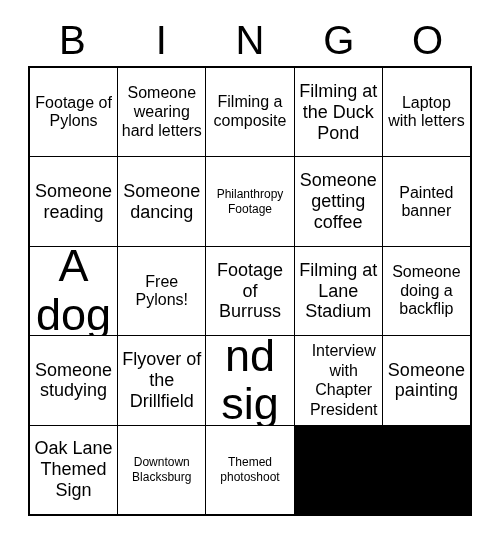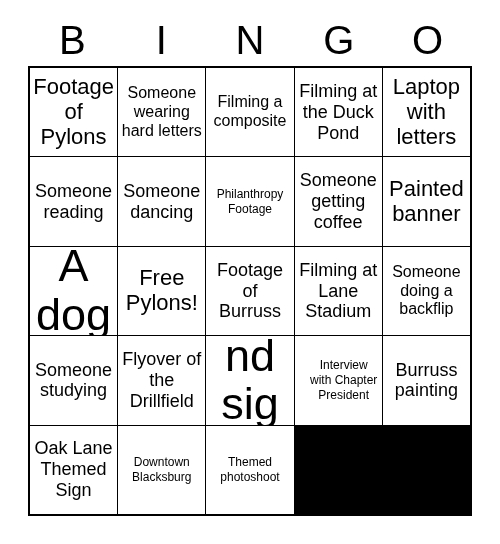--- a/index.html
+++ b/index.html
@@ -70,25 +70,25 @@
   }
   .cell-text {
     display: block;
     width: 100%;
     line-height: 1.16;
     word-wrap: break-word;
     color: #000000;
   }
   
   .fs-xl   { font-size: 45px; line-height: 1.08; }
-  .fs-lg   { font-size: 22px; line-height: 1.12; }
+  .fs-lg   { font-size: 16px; line-height: 1.12; }
   .fs-md   { font-size: 18px; line-height: 1.16; }
   .fs-sm   { font-size: 16px; line-height: 1.18; }
   .fs-xs   { font-size: 12px; line-height: 1.2; }
-  .fs-xxs  { font-size: 12px; line-height: 1.22; margin-left: 11px; }
+  .fs-xxs  { font-size: 16px; line-height: 1.22; margin-left: 11px; }
 </style>
 </head>
 <body>
 
 <div id="card">
 
   <div id="bingo-header">
     <div class="header-letter">B</div>
     <div class="header-letter">I</div>
     <div class="header-letter">N</div>
@@ -148,21 +148,21 @@
       <div class="bingo-cell">
         <span class="cell-text fs-md">Flyover of the Drillfield</span>
       </div>
       <div class="bingo-cell">
         <span class="cell-text fs-xl">Hand sign</span>
       </div>
       <div class="bingo-cell">
         <span class="cell-text fs-xxs">Interview with Chapter President</span>
       </div>
       <div class="bingo-cell">
-        <span class="cell-text fs-md">Burruss painting</span>
+        <span class="cell-text fs-md">Someone painting</span>
       </div>
       <div class="bingo-cell">
         <span class="cell-text fs-md">Oak Lane Themed Sign</span>
       </div>
       <div class="bingo-cell">
         <span class="cell-text fs-xs">Downtown Blacksburg</span>
       </div>
       <div class="bingo-cell">
         <span class="cell-text fs-xs">Themed photoshoot</span>
       </div>

